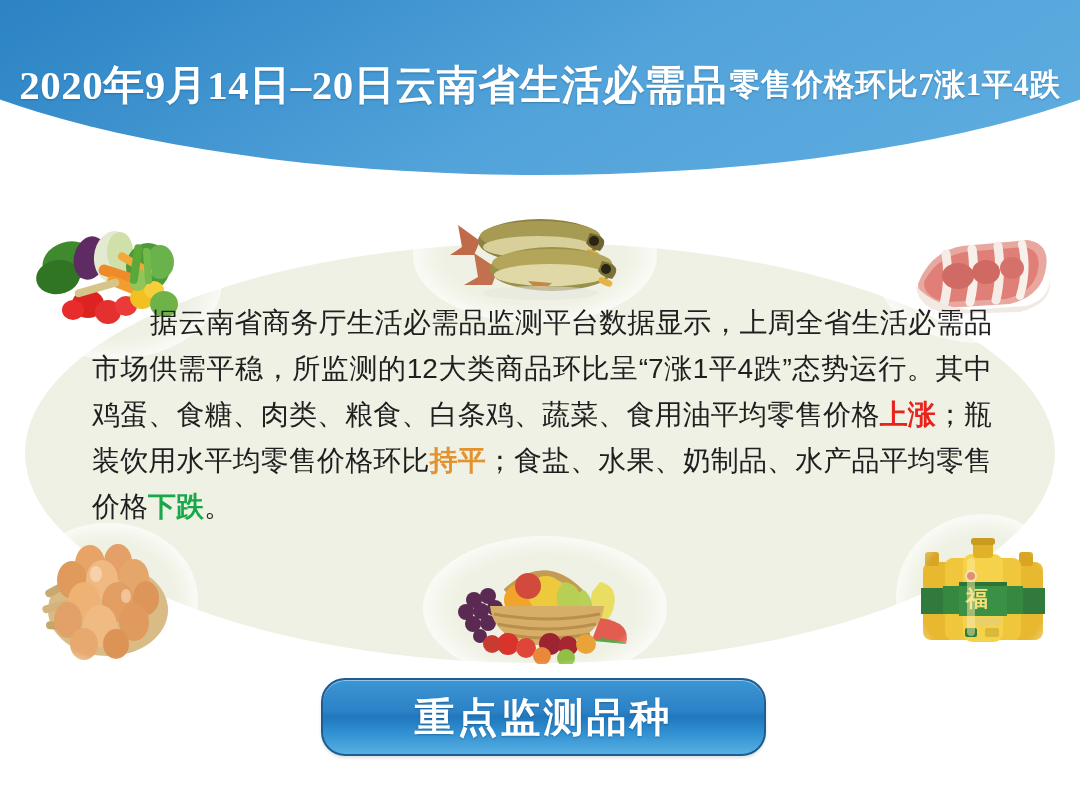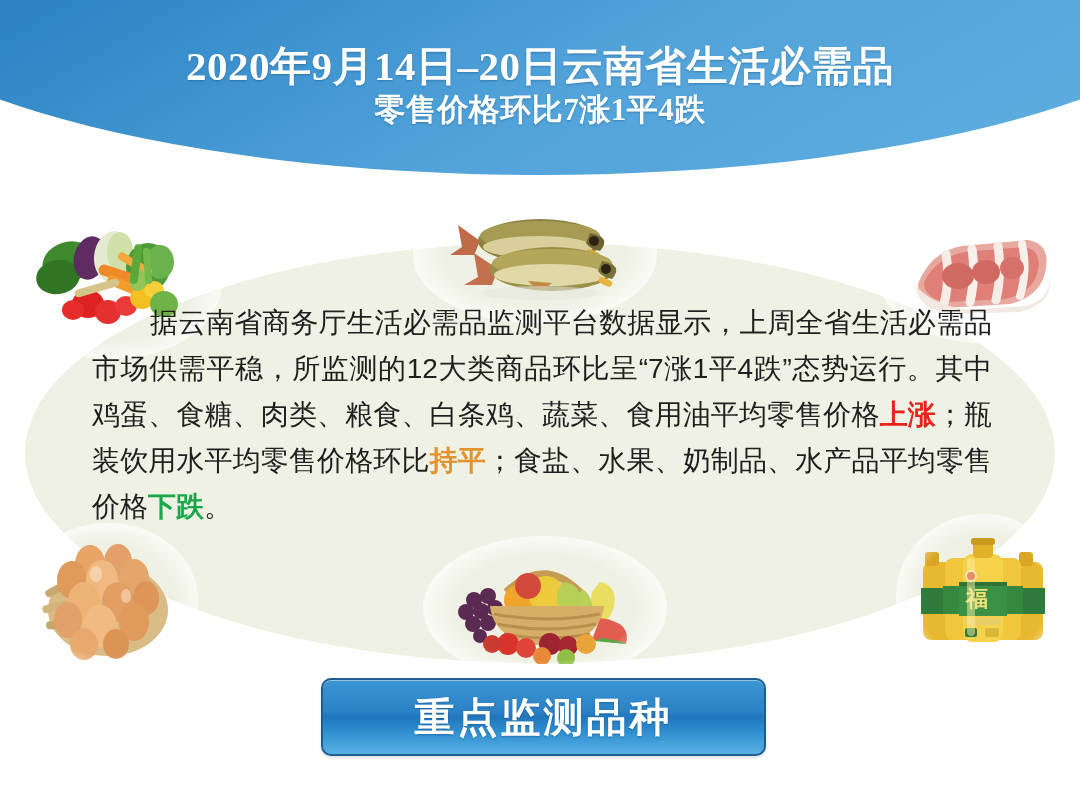--- a/index.html
+++ b/index.html
@@ -35,21 +35,21 @@
   }
   .header-text-wrap {
     position: absolute;
     left: 0;
     top: 0;
     width: 1080px;
     height: 170px;
     margin-left: 170px;
     margin-top: 255px;
     display: flex;
-    flex-direction: column;
+    flex-direction: row;
     align-items: center;
     justify-content: center;
     gap: 2px;
   }
   .header-line {
     color: #ffffff;
     font-family: "Liberation Serif", "DejaVu Serif", serif;
     font-weight: bold;
     font-size: 41px;
     line-height: 1.18;
@@ -90,21 +90,21 @@
   .kw-flat { color: #e2922f; font-weight: bold; }
   .kw-down { color: #18a84a; font-weight: bold; }
 
   
   .cta-button {
     position: absolute;
     left: 321px;
     top: 678px;
     width: 441px;
     height: 74px;
-    border-radius: 10px;
+    border-radius: 24px;
     border: 2px solid #1d5d94;
     background: linear-gradient(180deg, #3c95d4 0%, #2b82c6 42%, #2177bd 50%, #2f8fd1 70%, #59b0e2 100%);
     box-shadow: inset 0 1px 0 rgba(255,255,255,0.45), 0 2px 3px rgba(0,0,0,0.12);
     display: flex;
     align-items: center;
     justify-content: center;
     cursor: pointer;
   }
   .cta-label {
     color: #ffffff;

